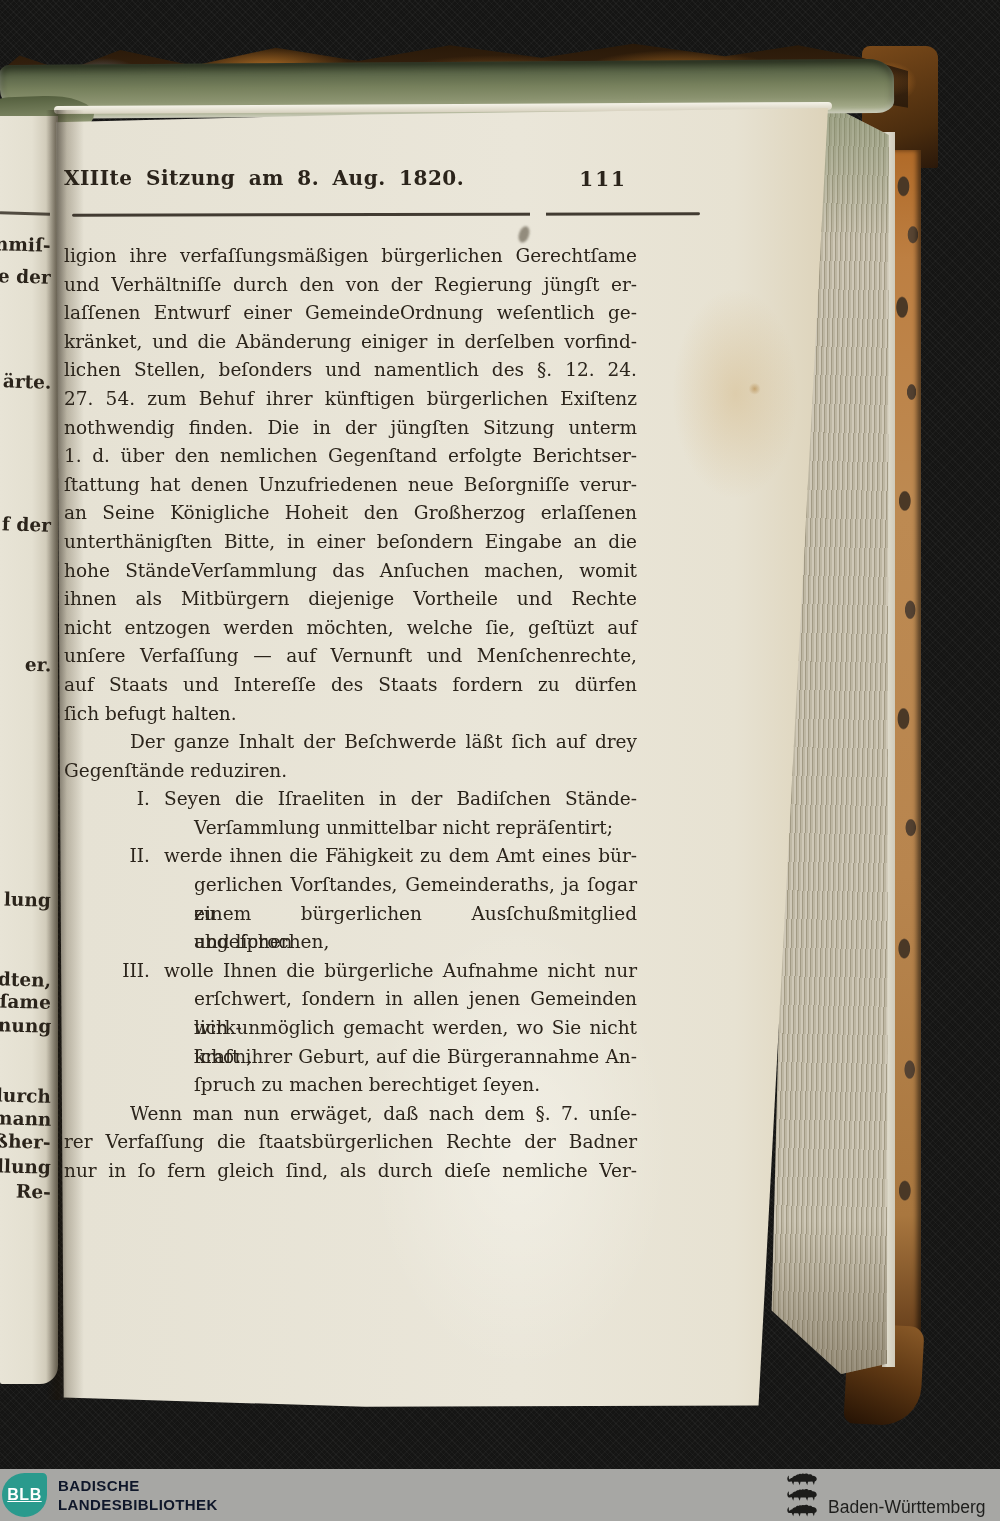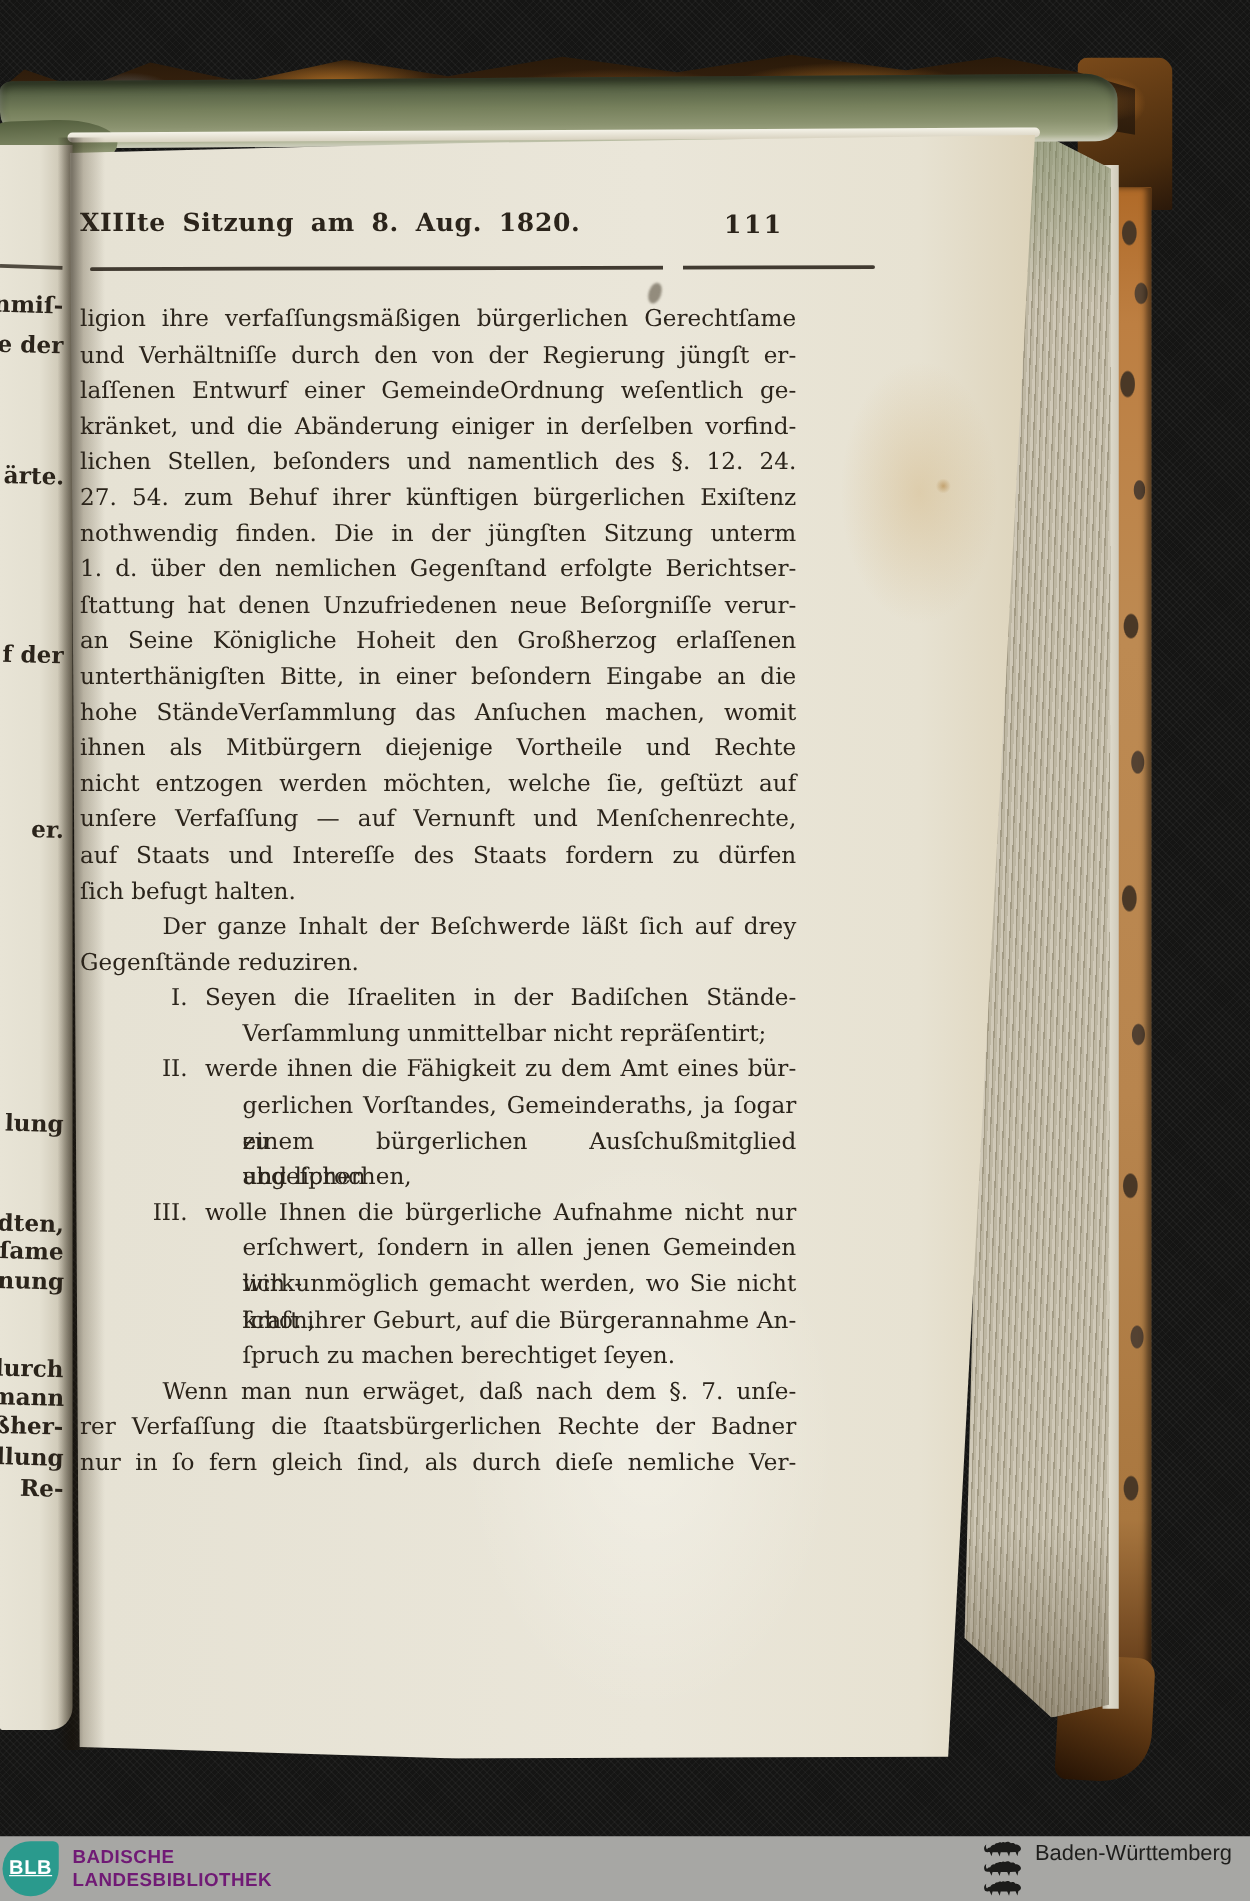--- a/index.html
+++ b/index.html
@@ -106,22 +106,22 @@
     background:rgba(75,66,50,0.55); border-radius:50%; transform:rotate(18deg); filter:blur(1px); }
 
   
   .footer { position:absolute; left:0; top:1469px; width:1000px; height:52px; z-index:20;
     background:#a7a7a4; font-family:"Liberation Sans", sans-serif; }
   .blb-badge { position:absolute; left:2px; top:4px; width:45px; height:44px;
     background:#2a9a8d; border-radius:50% 10% 50% 50%;
     display:flex; align-items:center; justify-content:center; }
   .blb-badge span { color:#fff; font-weight:700; font-size:16px; letter-spacing:0.5px;text-decoration:underline; }
   .libname { position:absolute; left:58px; top:7px; font-weight:700; font-size:15px;
-    line-height:19px; color:#701a75; letter-spacing:0.4px; }
-  .bw { position:absolute; left:786px; top:3px; height:46px; display:flex; align-items:flex-start; gap:10px; }
+    line-height:19px; color:#0f172a; letter-spacing:0.4px; }
+  .bw { position:absolute; left:786px; top:3px; height:46px; display:flex; align-items:flex-end; gap:10px; }
   .bw svg { display:block; }
   .bw-label { font-size:17.5px; color:#1e1e1c; }
 </style>
 </head>
 <body>
 
 <div class="canvas">
 
   <div class="cover-corner-top"></div>
   <div class="marble"></div>

